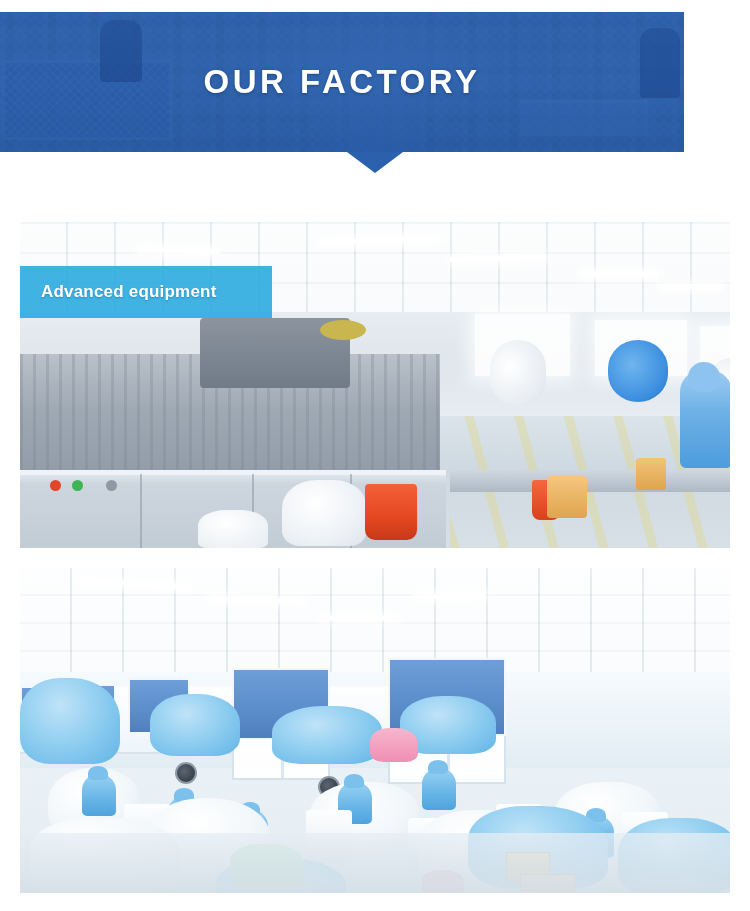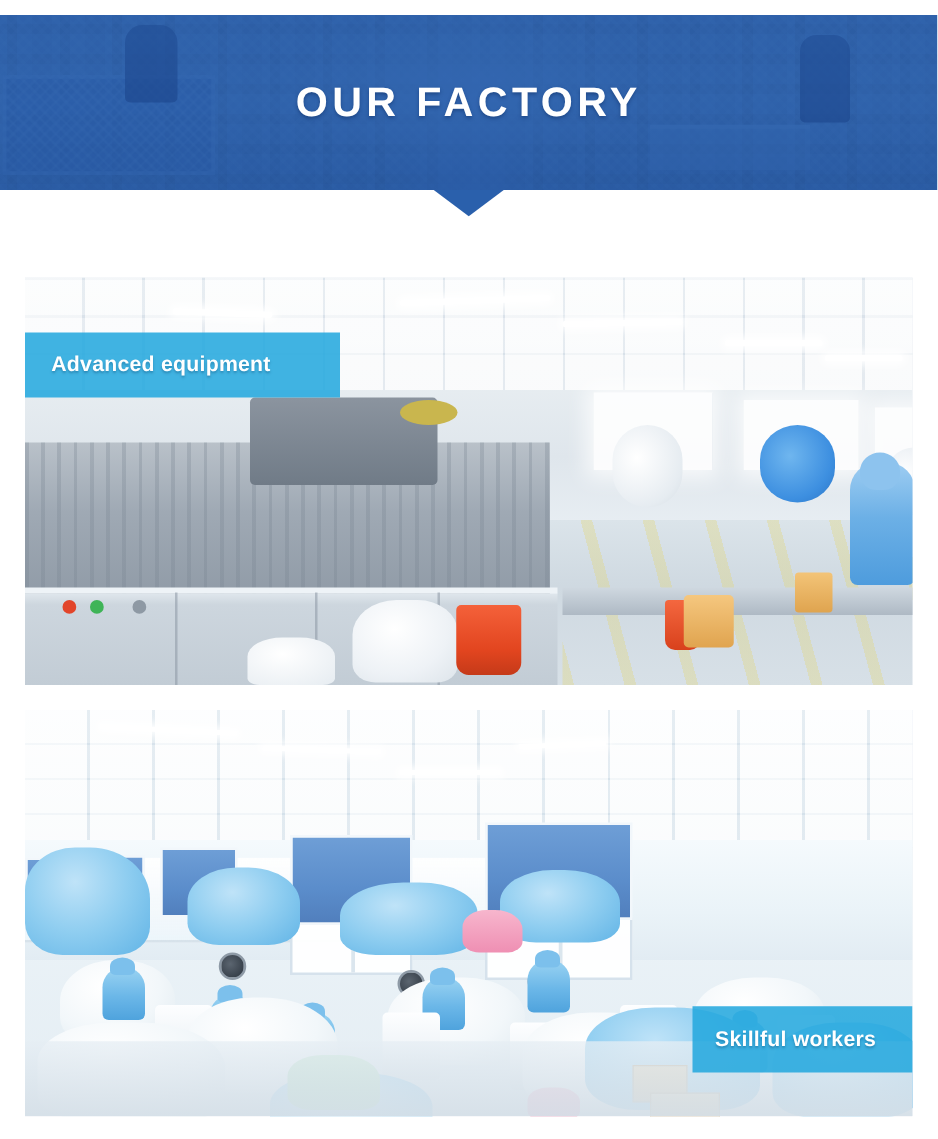--- a/index.html
+++ b/index.html
@@ -7,21 +7,21 @@
     width: 750px; height: 911px;
     background: #ffffff;
     font-family: "Liberation Sans", sans-serif;
     overflow: hidden;
   }
   .page { position: relative; width: 750px; height: 911px; background:#fff; }
 
   
   .banner {
     position: absolute; left: 0; top: 12px;
-    width: 750px; height: 140px;
+    width: 684px; height: 140px;
     overflow: hidden;
   }
   .banner-photo {
     position: absolute; inset: 0;
     background:
       
       radial-gradient(ellipse 200px 90px at 375px 60px, rgba(235,244,255,.85) 0%, rgba(220,235,255,0) 72%),
       radial-gradient(ellipse 90px 130px at 375px 150px, rgba(200,222,250,.75) 0%, rgba(200,222,250,0) 70%),
       
       repeating-linear-gradient(45deg, rgba(255,255,255,.16) 0 3px, rgba(0,0,0,0) 3px 7px),
@@ -467,18 +467,15 @@
       <div class="p2-blue pb5"></div>
       <div class="p2-blue pb6"></div>
       <div class="p2-blue pb7"></div>
       <div class="p2-green"></div>
       <div class="p2-pink2"></div>
       <div class="p2-box bx1"></div>
       <div class="p2-box bx2"></div>
       <div class="p2-table"></div>
     </div>
 
-    <div class="caption" style="position:absolute;left:534px;top:237px;width:176px;height:53px;padding-left:18px">
-      <span>Skillful workers</span>
-    </div>
   </div>
 
 </div>
 
 </body></html>

